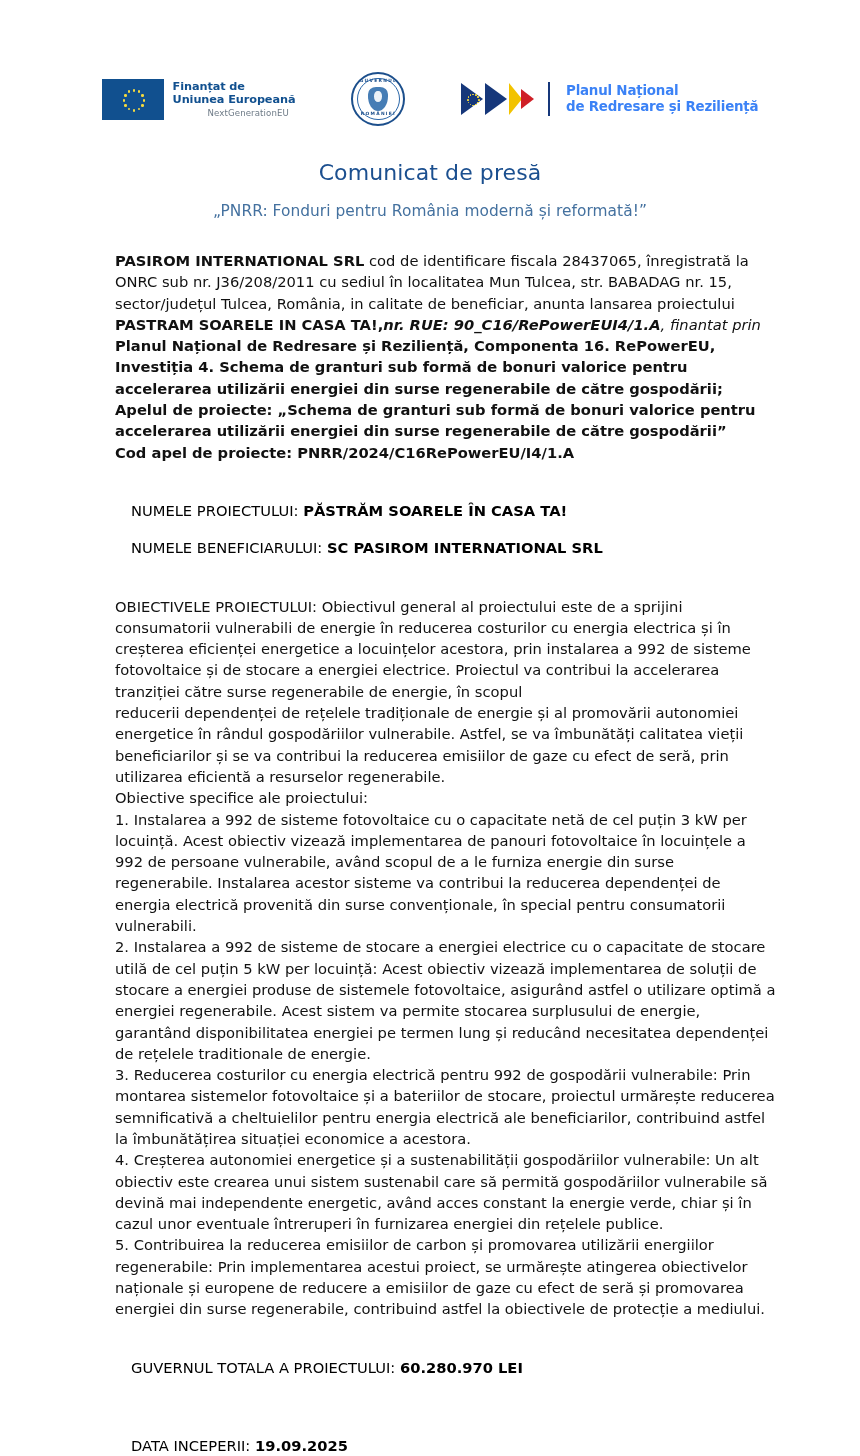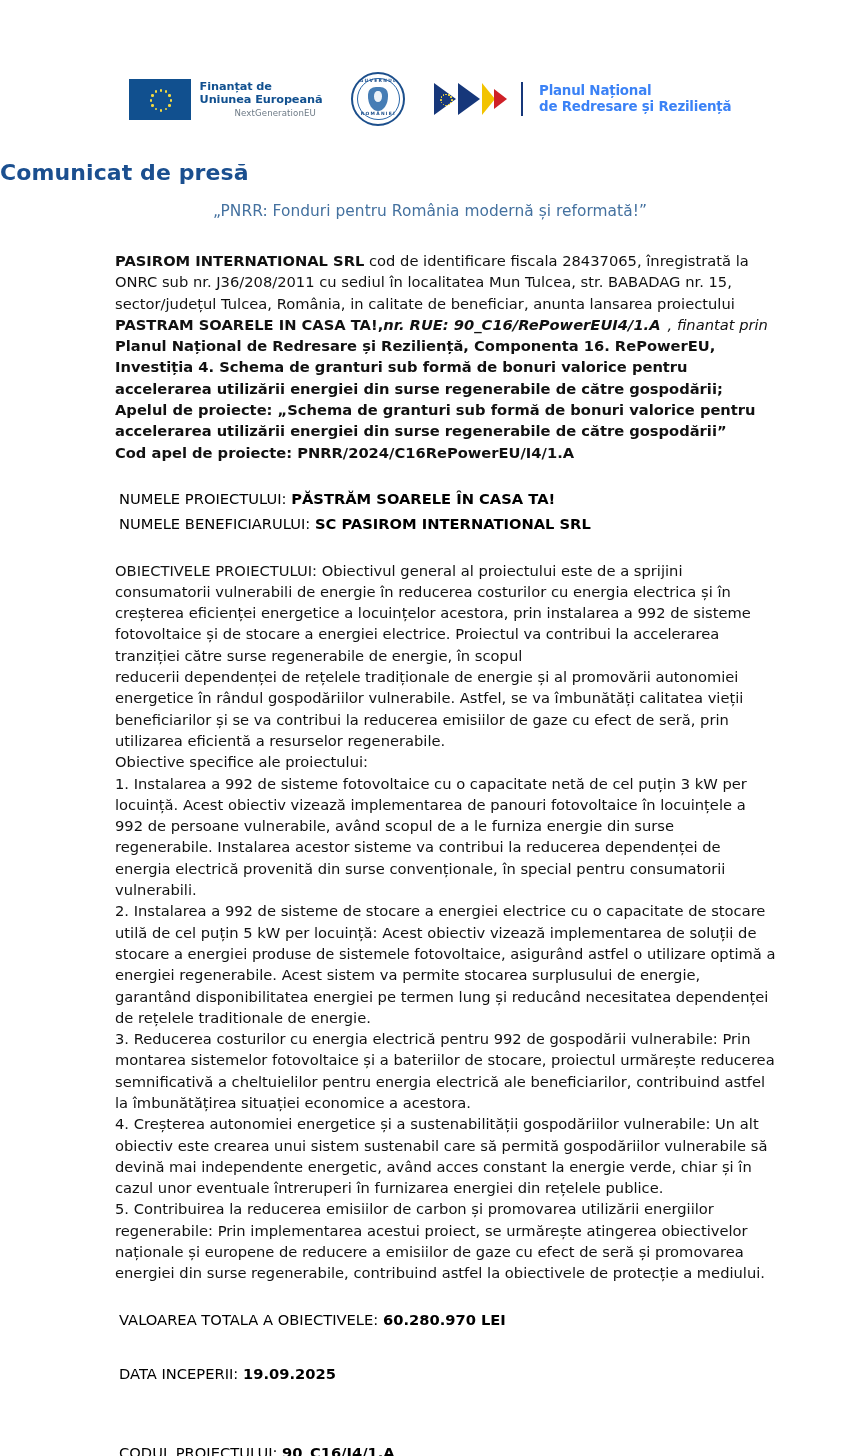--- a/index.html
+++ b/index.html
@@ -26,21 +26,21 @@
   
   .logo-strip {
     position: absolute;
     left: 0;
     top: 66px;
     width: 860px;
     height: 66px;
     display: flex;
     align-items: center;
     justify-content: center;
-    gap: 29px;
+    gap: 56px;
   }
   .logo-block {
     display: flex;
     align-items: center;
     gap: 9px;
   }
   .eu-flag {
     width: 62px;
     height: 41px;
     background: #11508f;
@@ -187,23 +187,23 @@
     letter-spacing: -0.2px;
     white-space: nowrap;
   }
 
   
   .doc-title {
     position: absolute;
     left: 0;
     top: 160px;
     width: 860px;
-    text-align: left;
+    text-align: center;
     font-size: 22px;
-    font-weight: bold;
+    font-weight: normal;
     color: #1b4f8f;
     letter-spacing: 0.1px;
   }
   .doc-subtitle {
     position: absolute;
     left: 0;
     top: 202px;
     width: 860px;
     text-align: center;
     font-size: 15.4px;
@@ -220,27 +220,27 @@
   }
   .para {
     font-size: 14.7px;
     line-height: 21.3px;
     text-align: left;
     margin: 0;
     color: #111;
   }
   .b { font-weight: bold; }
   .bi { font-weight: bold; font-style: italic; text-align: right; }
-  .i { font-style: italic; margin-left: 7px; }
+  .i { font-style: italic; }
   .gap-md { height: 21px; }
 
   .kv {
     font-size: 14.7px;
     line-height: 21.3px;
-    margin: 4px;
+    margin: 16px;
   }
   .spacer-21 { height: 21px; }
   .spacer-25 { height: 25px; }
 </style>
 </head>
 <body>
 
 <div class="page">
 
   <div class="logo-strip">
@@ -332,21 +332,21 @@
     <p class="para">Obiective specifice ale proiectului:</p>
 
     <p class="para">1. Instalarea a 992 de sisteme fotovoltaice cu o capacitate netă de cel puțin 3 kW per locuință. Acest obiectiv vizează implementarea de panouri fotovoltaice în locuințele a 992 de persoane vulnerabile, având scopul de a le furniza energie din surse regenerabile. Instalarea acestor sisteme va contribui la reducerea dependenței de energia electrică provenită din surse convenționale, în special pentru consumatorii vulnerabili.</p>
     <p class="para">2. Instalarea a 992 de sisteme de stocare a energiei electrice cu o capacitate de stocare utilă de cel puțin 5 kW per locuință: Acest obiectiv vizează implementarea de soluții de stocare a energiei produse de sistemele fotovoltaice, asigurând astfel o utilizare optimă a energiei regenerabile. Acest sistem va permite stocarea surplusului de energie, garantând disponibilitatea energiei pe termen lung și reducând necesitatea dependenței de rețelele traditionale de energie.</p>
     <p class="para">3. Reducerea costurilor cu energia electrică pentru 992 de gospodării vulnerabile: Prin montarea sistemelor fotovoltaice și a bateriilor de stocare, proiectul urmărește reducerea semnificativă a cheltuielilor pentru energia electrică ale beneficiarilor, contribuind astfel la îmbunătățirea situației economice a acestora.</p>
     <p class="para">4. Creșterea autonomiei energetice și a sustenabilității gospodăriilor vulnerabile: Un alt obiectiv este crearea unui sistem sustenabil care să permită gospodăriilor vulnerabile să devină mai independente energetic, având acces constant la energie verde, chiar și în cazul unor eventuale întreruperi în furnizarea energiei din rețelele publice.</p>
     <p class="para">5. Contribuirea la reducerea emisiilor de carbon și promovarea utilizării energiilor regenerabile: Prin implementarea acestui proiect, se urmărește atingerea obiectivelor naționale și europene de reducere a emisiilor de gaze cu efect de seră și promovarea energiei din surse regenerabile, contribuind astfel la obiectivele de protecție a mediului.</p>
 
     <div class="spacer-21"></div>
 
-    <p class="kv"><span>VALOAREA TOTALA A OBIECTIVELE:</span>
+    <p class="kv"><span>GUVERNUL TOTALA A PROIECTULUI:</span>
       <span class="b">60.280.970 LEI</span></p>
 
     <div class="spacer-25"></div>
 
     <p class="kv"><span>DATA INCEPERII:</span>
       <span class="b">19.09.2025</span></p>
 
     <div class="spacer-25"></div>
 
 

